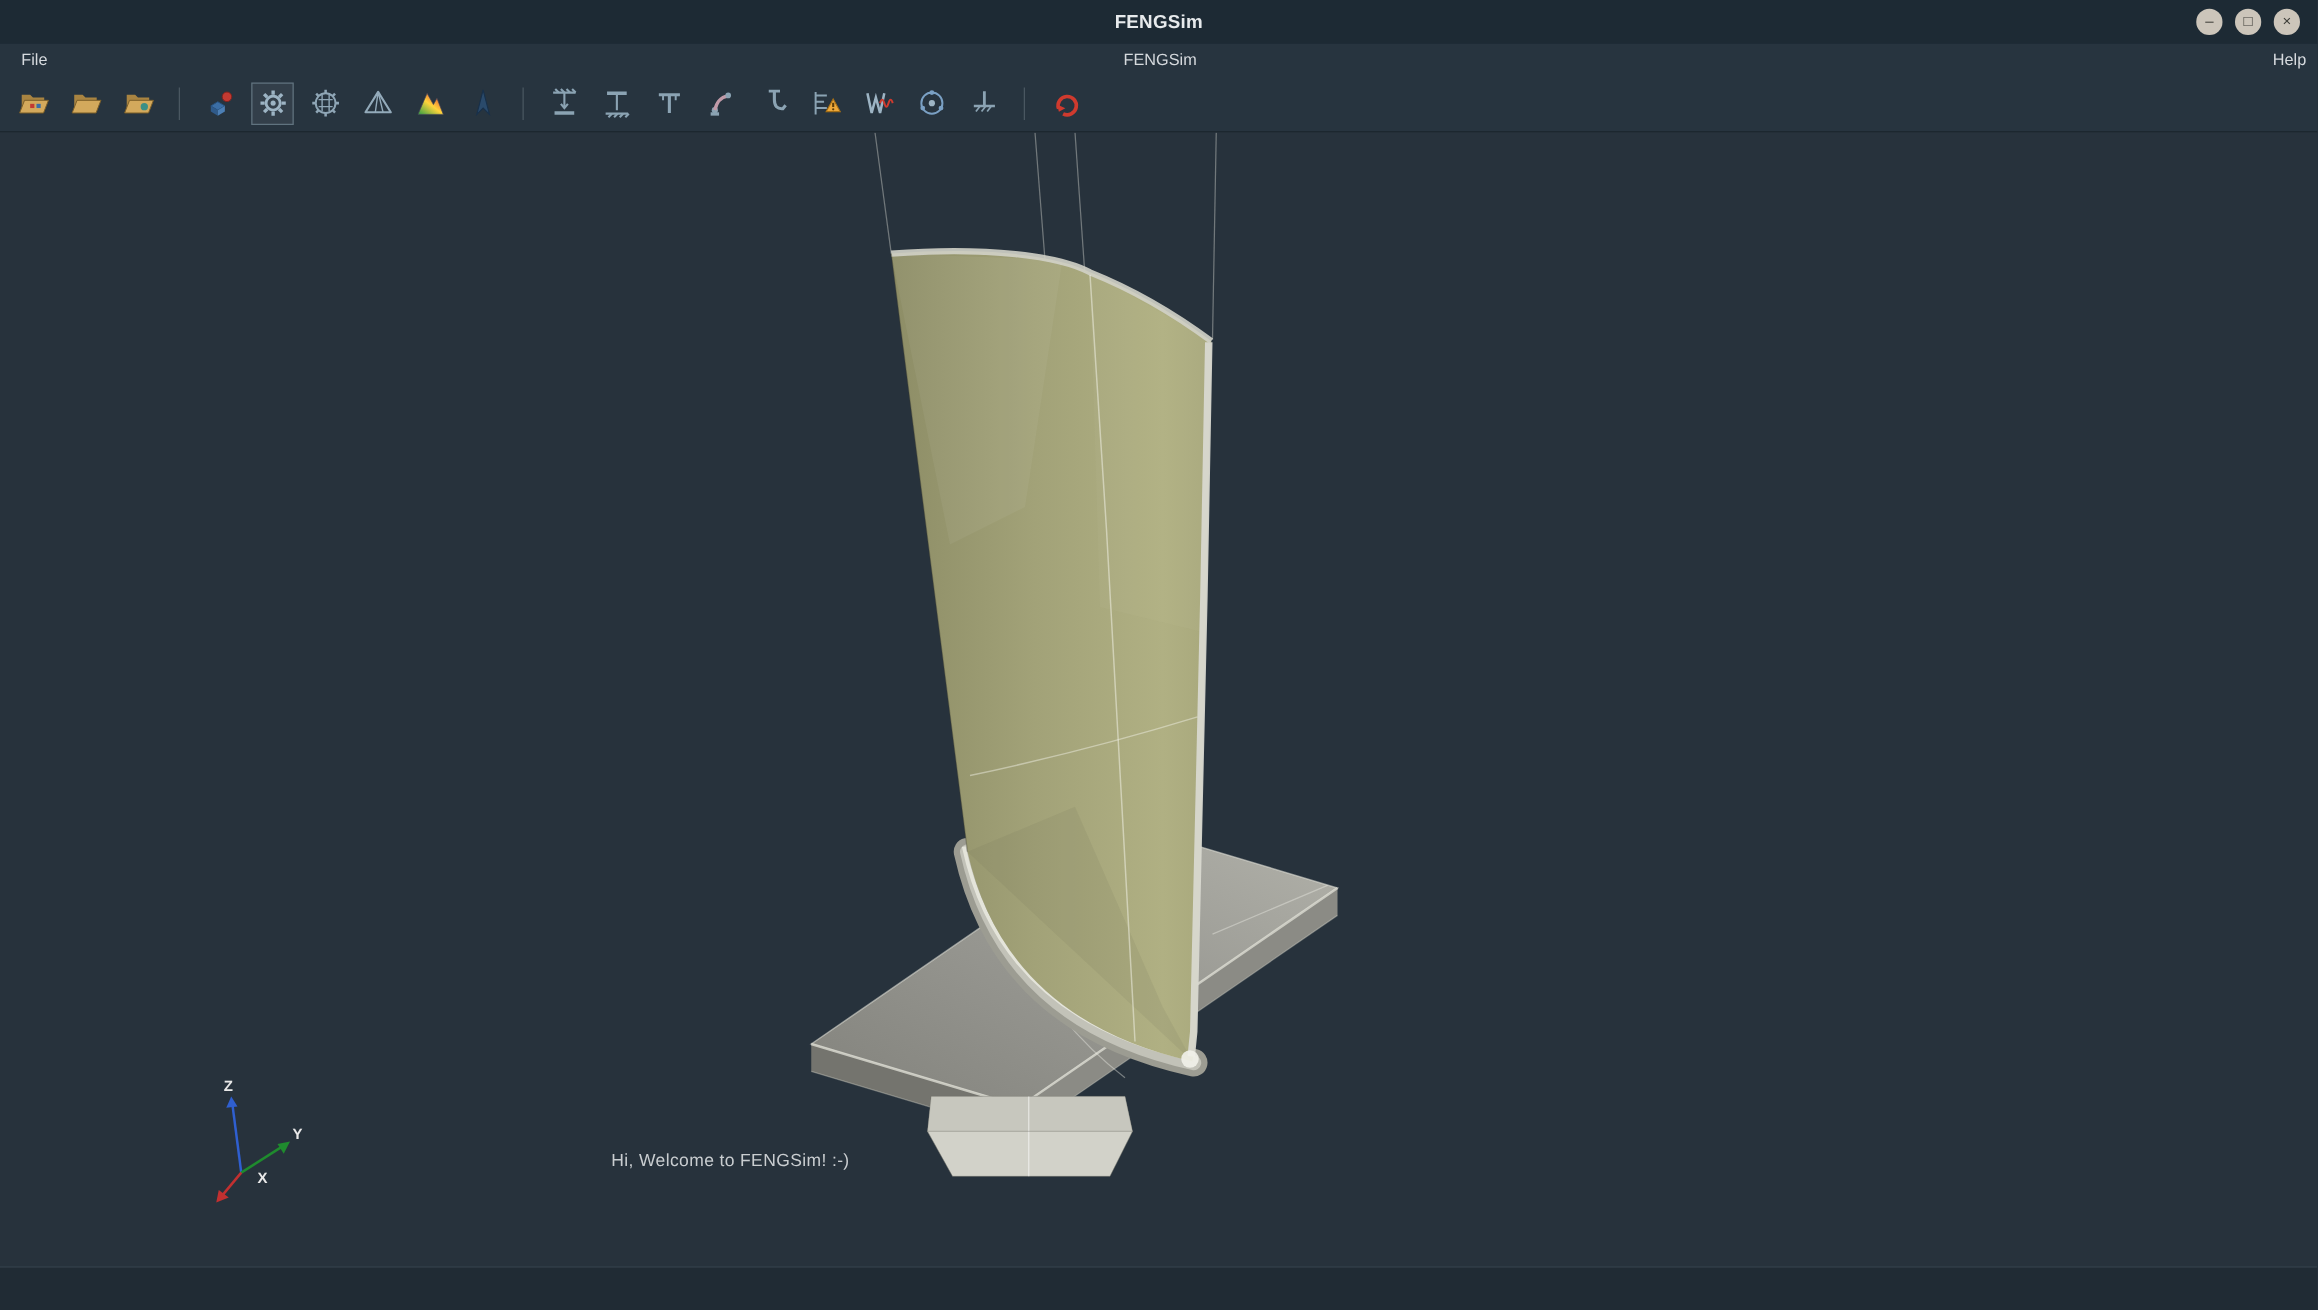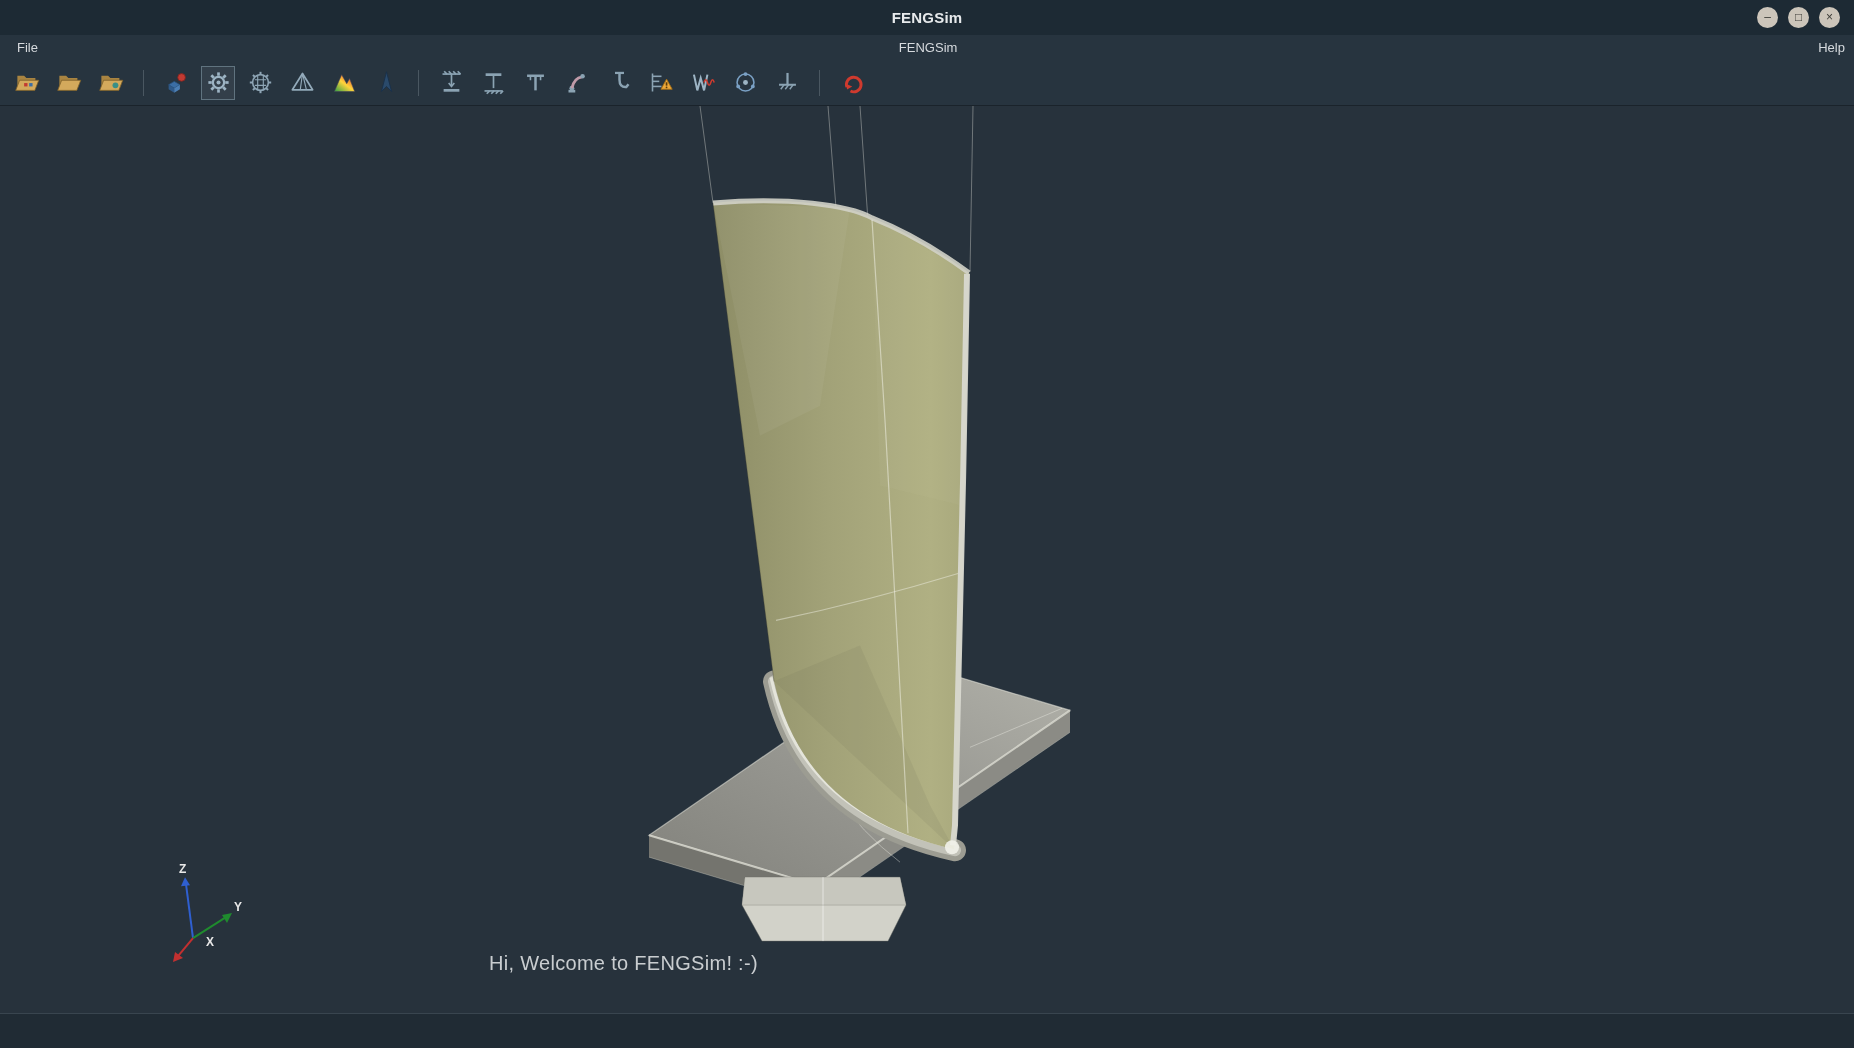--- a/index.html
+++ b/index.html
@@ -46,22 +46,22 @@
   }
   .tb-btn.active{border:1px solid #60737f;background:rgba(255,255,255,.06);}
   .tb-btn svg{width:27px;height:27px;display:block;}
   .tb-sep{width:1px;height:26px;background:#4a5761;margin:0 7px;flex:0 0 auto;}
 
   
   .viewport{flex:1 1 auto;position:relative;background:#27323c;overflow:hidden;}
   .scene{position:absolute;inset:0;width:100%;height:100%;}
   .scene text{font-family:"Liberation Sans",sans-serif;font-size:12px;font-weight:bold;fill:#e8e8e8;}
   .welcome{
-    position:absolute;left:489px;top:846px;
-    color:#c9cdd0;font-size:20px;letter-spacing:.3px;
+    position:absolute;left:489px;top:814px;
+    color:#c9cdd0;font-size:14px;letter-spacing:.3px;
   }
 
   
   .statusbar{height:34px;flex:0 0 auto;background:#202b34;border-top:1px solid #39454f;}
 </style>
 </head>
 <body>
 
 <div class="window">
 

